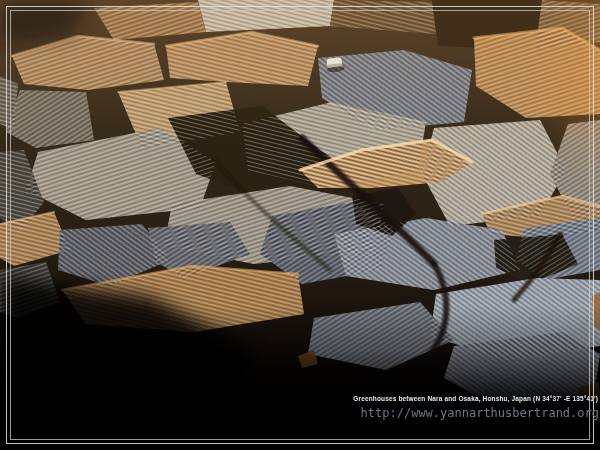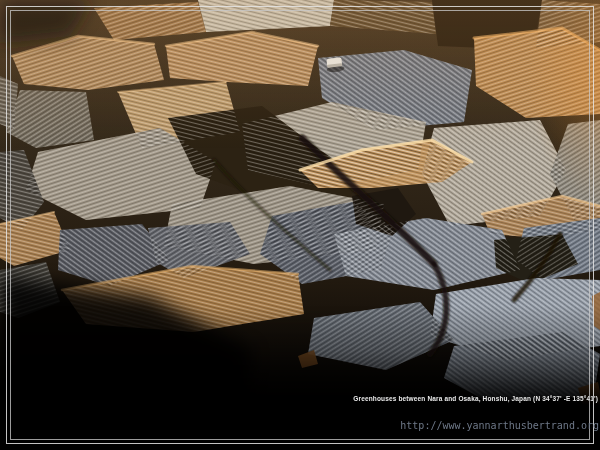--- a/index.html
+++ b/index.html
@@ -6,22 +6,22 @@
   body{width:600px;height:450px;overflow:hidden;}
   .stage{position:relative;width:600px;height:450px;background:#000;overflow:hidden;
          font-family:"Liberation Sans",sans-serif;}
   .stage svg{position:absolute;left:0;top:0;display:block;}
   .frame{position:absolute;pointer-events:none;z-index:4;}
   .frame.outer{inset:6px;border:1.5px solid rgba(228,228,228,0.85);}
   .frame.inner{inset:10px;border:1px solid rgba(200,200,200,0.78);}
   .caption{position:absolute;right:2px;top:396px;z-index:6;text-align:right;line-height:1;}
   .caption-title{font-size:6.5px;font-weight:bold;color:#e9e9e9;letter-spacing:0.15px;
                  text-shadow:0 0 1px #000;}
-  .caption-url{font-size:10px;font-family:"DejaVu Sans Mono",monospace;color:#6e7888;
-               margin-top:18px;margin-right:-1px;}
+  .caption-url{font-size:12px;font-family:"DejaVu Sans Mono",monospace;color:#6e7888;
+               margin-top:4px;margin-right:-1px;}
 </style>
 </head>
 <body>
 
 <div class="stage">
 
   <svg width="600" height="450" viewBox="0 0 600 450" role="img" aria-label="Aerial photograph at sunset of an irregular patchwork of striped greenhouse roofs separated by dark paths, fading to black at the bottom">
     <defs>
       <linearGradient id="gBase" x1="0" y1="0" x2="0" y2="1">
         <stop offset="0" stop-color="#4a3a26"></stop>

